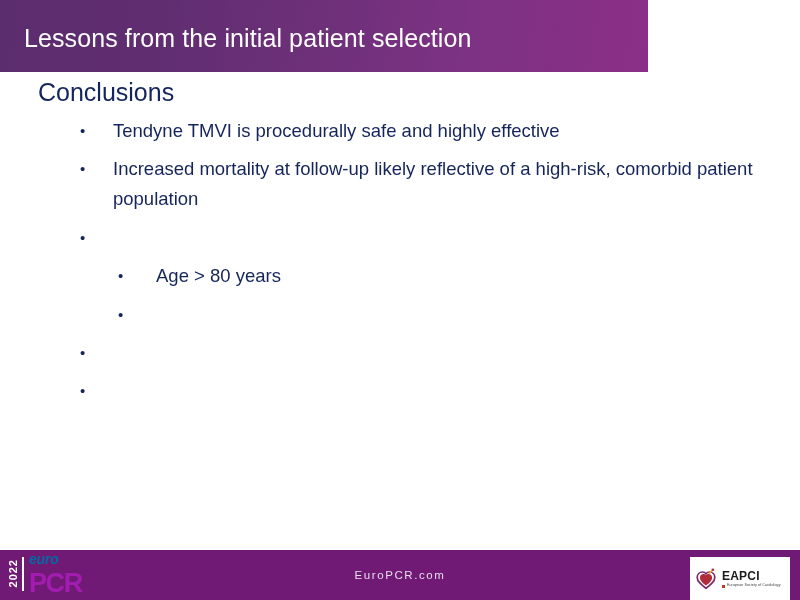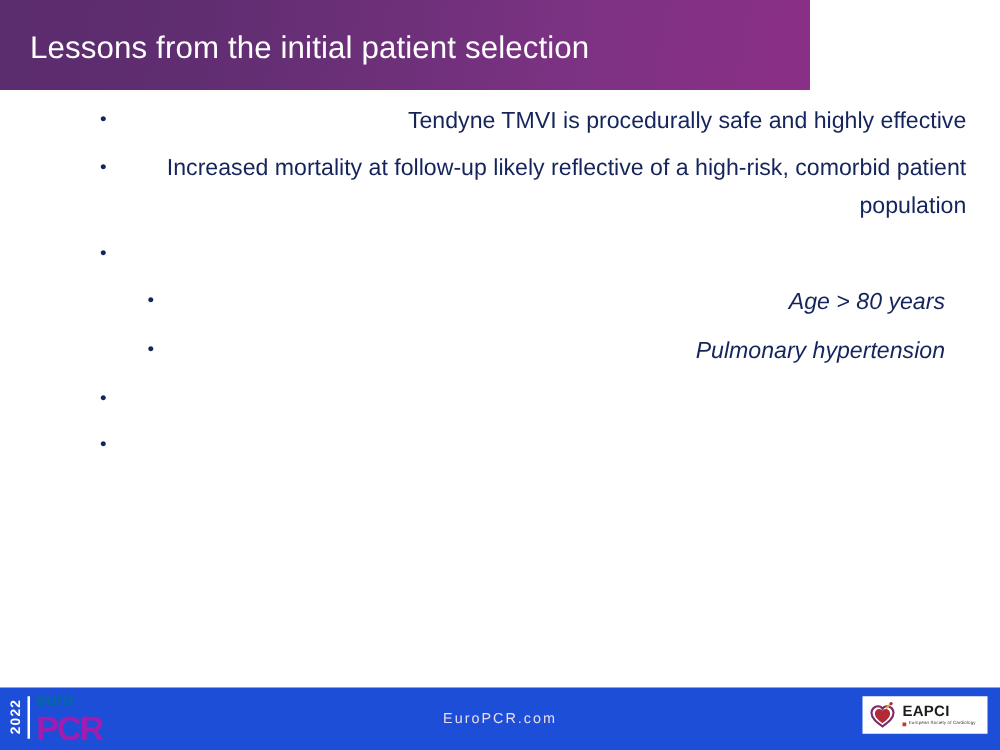--- a/index.html
+++ b/index.html
@@ -78,32 +78,31 @@
     font-size: 15px;
     line-height: 1.95;
     color: #15255c;
   }
   .level-1 .bullet-mark { width: 33px; }
   .level-2 .bullet-mark { width: 38px; }
   .bullet-text {
     flex: 1 1 auto;
     max-width: 660px;
     padding-right: 4px;
-    text-align: right;
-  }
-  .level-2 .bullet-text { max-width: 600px; font-style: italic; }
+  }
+  .level-2 .bullet-text { max-width: 600px; }
 
   
   .slide-footer {
     position: absolute;
     left: 0;
     top: 550px;
     width: 800px;
     height: 50px;
-    background: #1d4ed8;
+    background: #701a75;
   }
   .footer-center-text {
     position: absolute;
     left: 0;
     top: 0;
     width: 800px;
     height: 50px;
     display: flex;
     align-items: center;
     justify-content: center;
@@ -159,21 +158,21 @@
     letter-spacing: -1.4px;
     line-height: 0.92;
   }
 
   
   .eapci-box {
     position: absolute;
     left: 690px;
     top: 557px;
     width: 100px;
-    height: 30px;
+    height: 44px;
     background: #ffffff;
     display: flex;
     align-items: center;
     padding: 0 4px;
     box-sizing: border-box;
   }
   .eapci-mark {
     flex: 0 0 auto;
     width: 24px;
     height: 24px;
@@ -210,39 +209,39 @@
   }
 </style>
 </head>
 <body>
 
 <div class="slide-header">
   <div class="slide-title">Lessons from the initial patient selection</div>
 </div>
 
 <div class="slide-body">
+  <div class="section-heading">Conclusions</div>
   <ul class="bullet-list" id="bullet-list">
       <li class="bullet-item level-1">
         <span class="bullet-mark">•</span>
         <span class="bullet-text">Tendyne TMVI is procedurally safe and highly effective</span>
       </li>
       <li class="bullet-item level-1">
         <span class="bullet-mark">•</span>
         <span class="bullet-text">Increased mortality at follow-up likely reflective of a high-risk, comorbid patient population</span>
       </li>
       <li class="bullet-item level-1">
         <span class="bullet-mark">•</span>
       </li>
       <li class="bullet-item level-2">
         <span class="bullet-mark">•</span>
         <span class="bullet-text">Age &gt; 80 years</span>
       </li>
       <li class="bullet-item level-2">
         <span class="bullet-mark">•</span>
-        <span class="bullet-text">Pulmonary hypertension</span>
       </li>
       <li class="bullet-item level-1">
         <span class="bullet-mark">•</span>
       </li>
       <li class="bullet-item level-1">
         <span class="bullet-mark">•</span>
       </li>
     </ul>
 </div>
 

